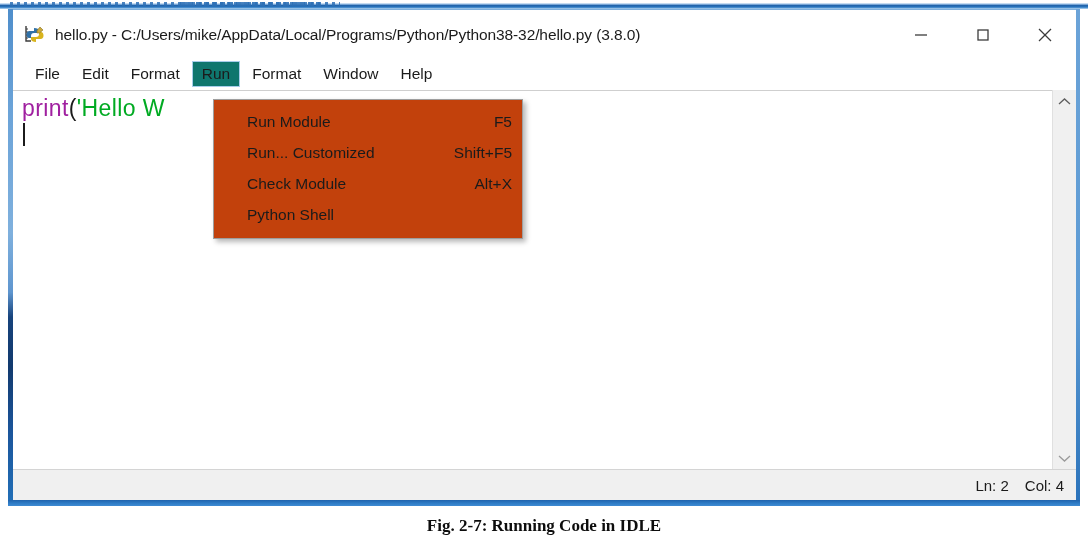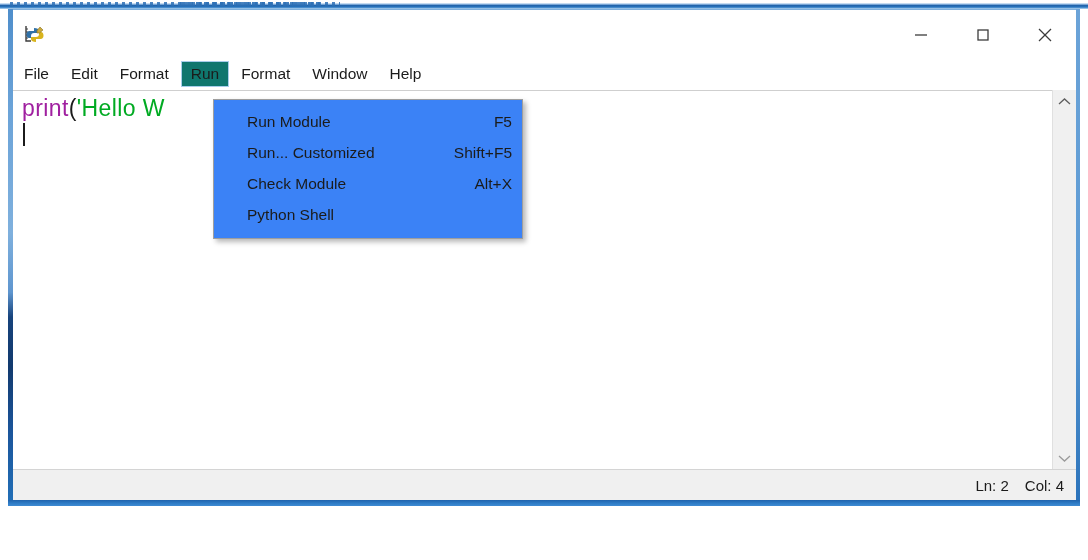--- a/index.html
+++ b/index.html
@@ -129,20 +129,21 @@
   
   .menubar {
     position: absolute;
     left: 0;
     top: 49px;
     right: 0;
     height: 31px;
     background: #ffffff;
     display: flex;
     align-items: stretch;
+    padding-left: 11px;
     box-sizing: border-box;
   }
   .menu-item {
     display: flex;
     align-items: center;
     padding: 0 9px;
     font-size: 15.5px;
     color: #1b1b1b;
     cursor: default;
     box-sizing: border-box;
@@ -231,21 +232,21 @@
     margin-left: 16px;
     white-space: nowrap;
   }
 
   
   .dropdown {
     position: absolute;
     left: 200px;
     top: 89px;
     width: 310px;
-    background: #3b82f6;
+    background: #c2410c;
     border: 1px solid #9e9e9e;
     box-shadow: 3px 3px 5px rgba(0,0,0,0.28);
     padding: 6px 0 8px 0;
     box-sizing: border-box;
     z-index: 40;
   }
   .dd-item {
     height: 31px;
     display: flex;
     align-items: center;
@@ -302,20 +303,21 @@
             <path d="M2 2 L2 17 L7 17" fill="none" stroke="#3c3c3c" stroke-width="1.4"></path>
             <path d="M2 5 L4 5 M2 8 L4 8 M2 11 L4 11 M2 14 L4 14" stroke="#3c3c3c" stroke-width="1"></path>
 
             <path d="M10 4 c3 0 5 1 5 3 l0 2 -5 0 c-2 0 -3 1 -3 3 l0 2 -2 0 c-1.5 0 -2.5 -1.5 -2.5 -3.5 S3.5 7 5.5 7 L10 7 Z" fill="#3272a8"></path>
 
             <path d="M12 18 c-3 0 -5 -1 -5 -3 l0 -2 5 0 c2 0 3 -1 3 -3 l0 -2 2 0 c1.5 0 2.5 1.5 2.5 3.5 S18.5 15 16.5 15 L12 15 Z" fill="#d8b41e"></path>
 
             <path d="M16 3 L19 6 L15.5 9 L13 9 L13 6.5 Z" fill="#caa93c" stroke="#8a7120" stroke-width="0.6"></path>
           </svg>
         </div>
+        <div class="title-text">hello.py - C:/Users/mike/AppData/Local/Programs/Python/Python38-32/hello.py (3.8.0)</div>
 
         <div class="win-buttons">
           <div class="win-btn">
             <svg width="16" height="16" viewBox="0 0 16 16">
               <line x1="2" y1="8" x2="14" y2="8" stroke="#3c3c3c" stroke-width="1.3"></line>
             </svg>
           </div>
           <div class="win-btn">
             <svg width="16" height="16" viewBox="0 0 16 16">
               <rect x="3" y="3" width="10" height="10" fill="none" stroke="#3c3c3c" stroke-width="1.3"></rect>
@@ -392,14 +394,15 @@
         </div>
         <div class="dd-item">
           <span class="dd-label">Python Shell</span>
           <span class="dd-accel"></span>
         </div>
       </div>
 
     </div>
   </div>
 
+  <div class="caption">Fig. 2-7: Running Code in IDLE</div>
 
 </div>
 
 </body></html>

